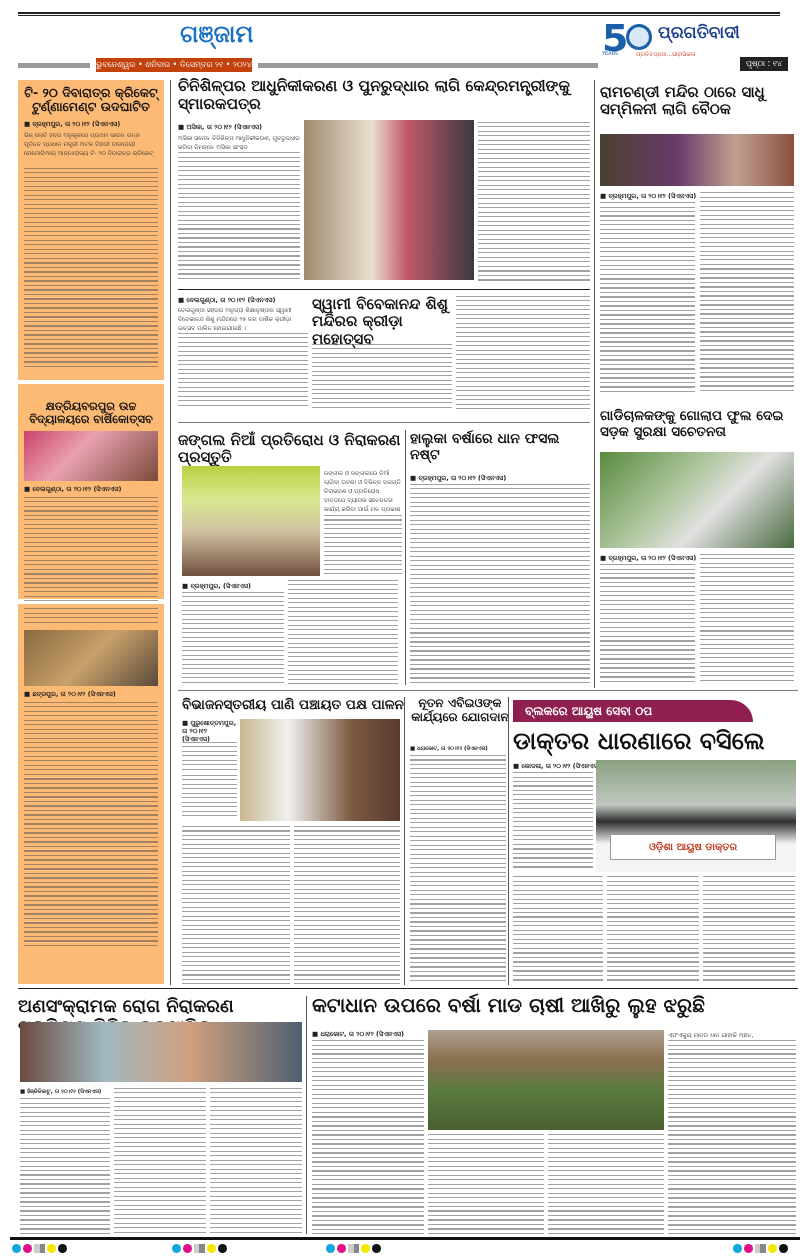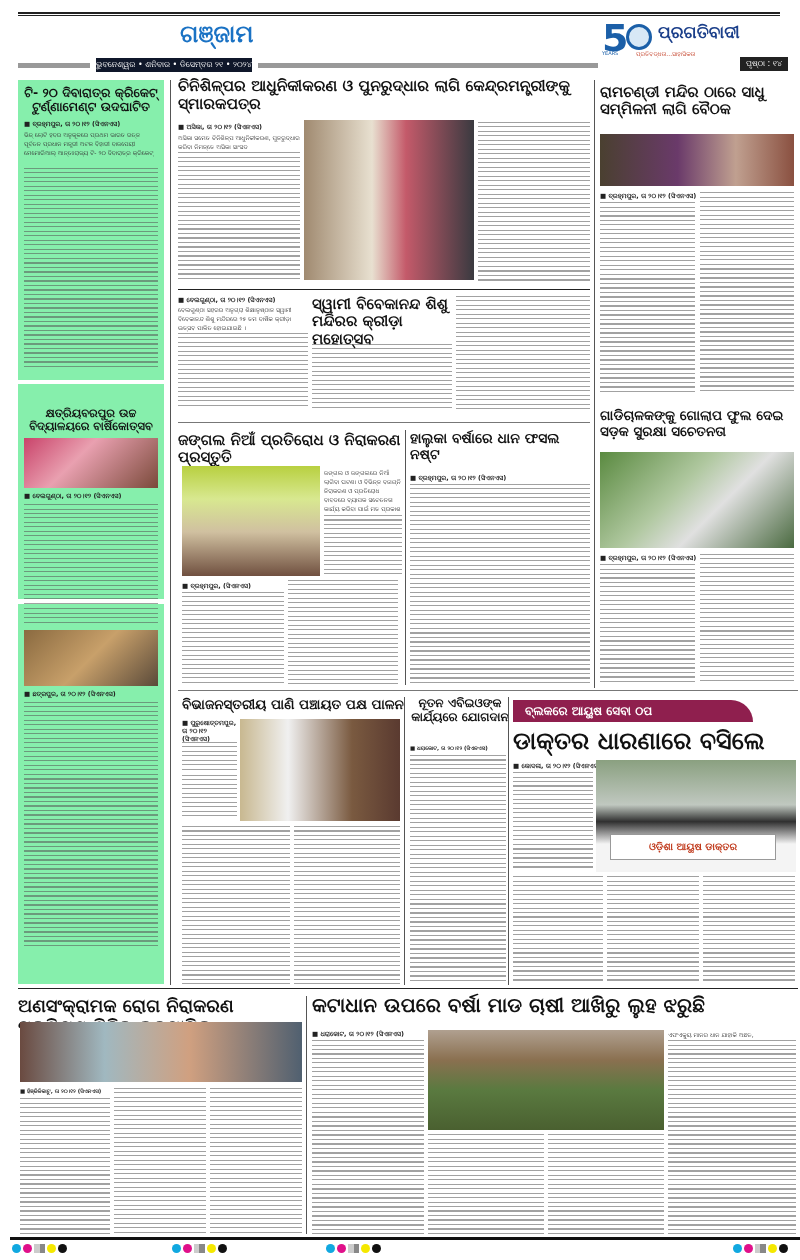--- a/index.html
+++ b/index.html
@@ -1,36 +1,36 @@
 <!DOCTYPE html>
 <html><head>
 <meta charset="utf-8">
 <style>
   *{box-sizing:border-box;margin:0;padding:0}
   body{width:800px;height:1260px;background:#fff;font-family:"DejaVu Sans",sans-serif;color:#111;position:relative;overflow:hidden}
   .abs{position:absolute}
   .rule-top{left:18px;right:20px;top:12px;height:2px;background:#222}
   .rule-top2{left:18px;right:20px;top:15px;height:1px;background:#222}
   .section-title{left:180px;top:20px;font-size:24px;font-weight:bold;color:#1a72c4}
-  .dateline{left:96px;top:58px;width:156px;height:14px;background:#0f172a;color:#fff;font-size:8px;line-height:14px;text-align:center}
+  .dateline{left:96px;top:58px;width:156px;height:14px;background:#c2410c;color:#fff;font-size:8px;line-height:14px;text-align:center}
   .grey-bar{height:5px;background:#999}
   .logo{left:602px;top:18px;width:180px;height:44px}
   .logo .five{position:absolute;left:0;top:0;font-size:38px;font-weight:bold;color:#1b5fa8;line-height:40px}
   .logo .emblem{position:absolute;left:24px;top:6px;width:26px;height:26px;border-radius:50%;border:3px solid #1b5fa8;background:#d8e8f6}
   .logo .brand{position:absolute;left:56px;top:4px;font-size:17px;font-weight:bold;color:#1b3f8a}
   .logo .years{position:absolute;left:0;top:32px;font-size:5px;color:#1b5fa8}
   .logo .tagline{position:absolute;left:34px;top:32px;font-size:6px;color:#c23b22}
   .page-no{left:740px;top:57px;width:48px;height:14px;background:#222;color:#fff;font-size:8px;line-height:14px;text-align:center}
   .headline{font-weight:bold;line-height:1.15}
   .text-block{font-size:6px;line-height:9px;color:#333;overflow:hidden}
   .dateline-small{font-size:6.5px;font-weight:bold;color:#222}
   .photo{background:#7a6a58;overflow:hidden}
   .vdiv{width:1px;background:#555}
   .hdiv{height:1px;background:#777}
-  .boxed{background:#86efac}
+  .boxed{background:#fdba74}
   .ribbon{background:#8f1f4e;color:#fff;font-weight:bold;border-radius:0 30px 0 0}
   .reg-marks{display:flex;gap:2px;align-items:center}
   .dot{width:9px;height:9px;border-radius:50%}
   .dot.half{border-radius:0;width:11px}
   .filler{background:repeating-linear-gradient(to bottom,#555 0,#555 1px,transparent 1px,transparent 4.5px);opacity:.55}
 </style>
 </head>
 <body>
 
 <div class="abs rule-top"></div>
@@ -49,21 +49,21 @@
 <div class="abs page-no">ପୃଷ୍ଠା : ୧୪</div>
 
 <div class="abs boxed" style="left:18px;top:80px;width:146px;height:300px">
   <div class="headline" style="font-size:12.5px;text-align:center;padding:6px 4px 3px">ଟି- ୨୦ ଦିବାରାତ୍ର କ୍ରିକେଟ୍ ଟୁର୍ଣ୍ଣାମେଣ୍ଟ ଉଦଘାଟିତ</div>
   <div class="dateline-small" style="padding:2px 6px">■ ବ୍ରହ୍ମପୁର, ତା ୨୦।୧୨ (ସିଏନଏସ)</div>
   <div class="text-block" style="padding:0 6px;height:36px">ଭିଜ୍ ଲୋଟି ହବର ଅନୁକୂଳରେ ପ୍ରଥମ ଭାରତ ରତ୍ନ ପୂର୍ବତନ ପ୍ରଧାନ ମନ୍ତ୍ରୀ ଅଟଳ ବିହାରୀ ବାଜପେୟୀ ମେମୋରିଆଲ୍ ଆନ୍ତଃରାଜ୍ୟ ଟି- ୨୦ ଦିବାରାତ୍ର କ୍ରିକେଟ୍</div>
   <div class="filler" style="margin:2px 6px;height:200px"></div>
 </div>
 
 <div class="abs boxed" style="left:18px;top:384px;width:146px;height:215px">
-  <div class="headline" style="font-size:11.5px;text-align:center;padding:23px 4px 3px">କ୍ଷତ୍ରିୟବରପୁର ଉଚ୍ଚ ବିଦ୍ୟାଳୟରେ ବାର୍ଷିକୋତ୍ସବ</div>
+  <div class="headline" style="font-size:11.5px;text-align:center;padding:16px 4px 3px">କ୍ଷତ୍ରିୟବରପୁର ଉଚ୍ଚ ବିଦ୍ୟାଳୟରେ ବାର୍ଷିକୋତ୍ସବ</div>
   <div class="photo" style="margin:2px 6px;height:50px;background:linear-gradient(135deg,#c9436a,#e9a0b0 40%,#7a4a3a)"></div>
   <div class="dateline-small" style="padding:2px 6px">■ ବେଲଗୁଣ୍ଠା, ତା ୨୦।୧୨ (ସିଏନଏସ)</div>
   <div class="filler" style="margin:2px 6px;height:118px"></div>
 </div>
 
 <div class="abs boxed" style="left:18px;top:604px;width:146px;height:380px">
   <div class="filler" style="margin:4px 6px;height:18px"></div>
   <div class="photo" style="margin:2px 6px;height:56px;background:linear-gradient(135deg,#8a6a40,#c8a06a 50%,#5a4a3a)"></div>
   <div class="dateline-small" style="padding:2px 6px">■ ଛତ୍ରପୁର, ତା ୨୦।୧୨ (ସିଏନଏସ)</div>
   <div class="filler" style="margin:2px 6px;height:245px"></div>

